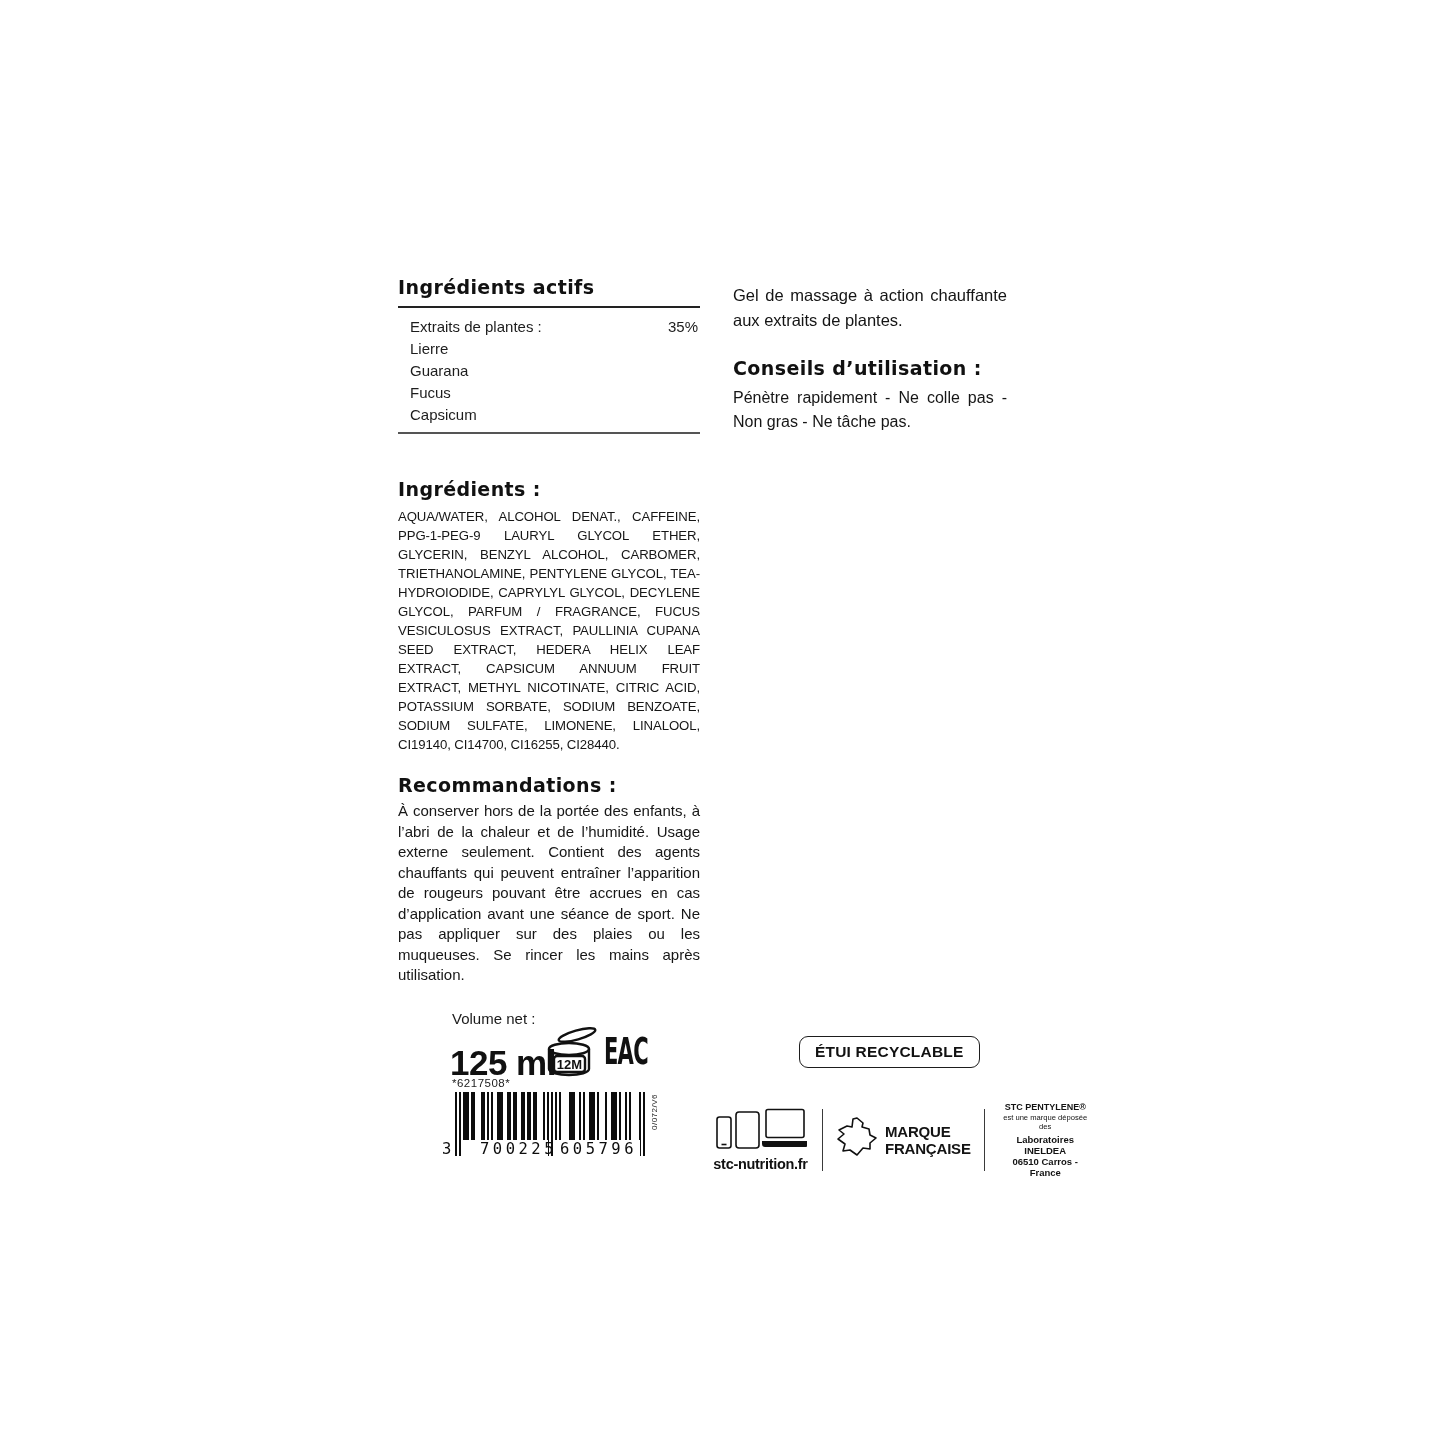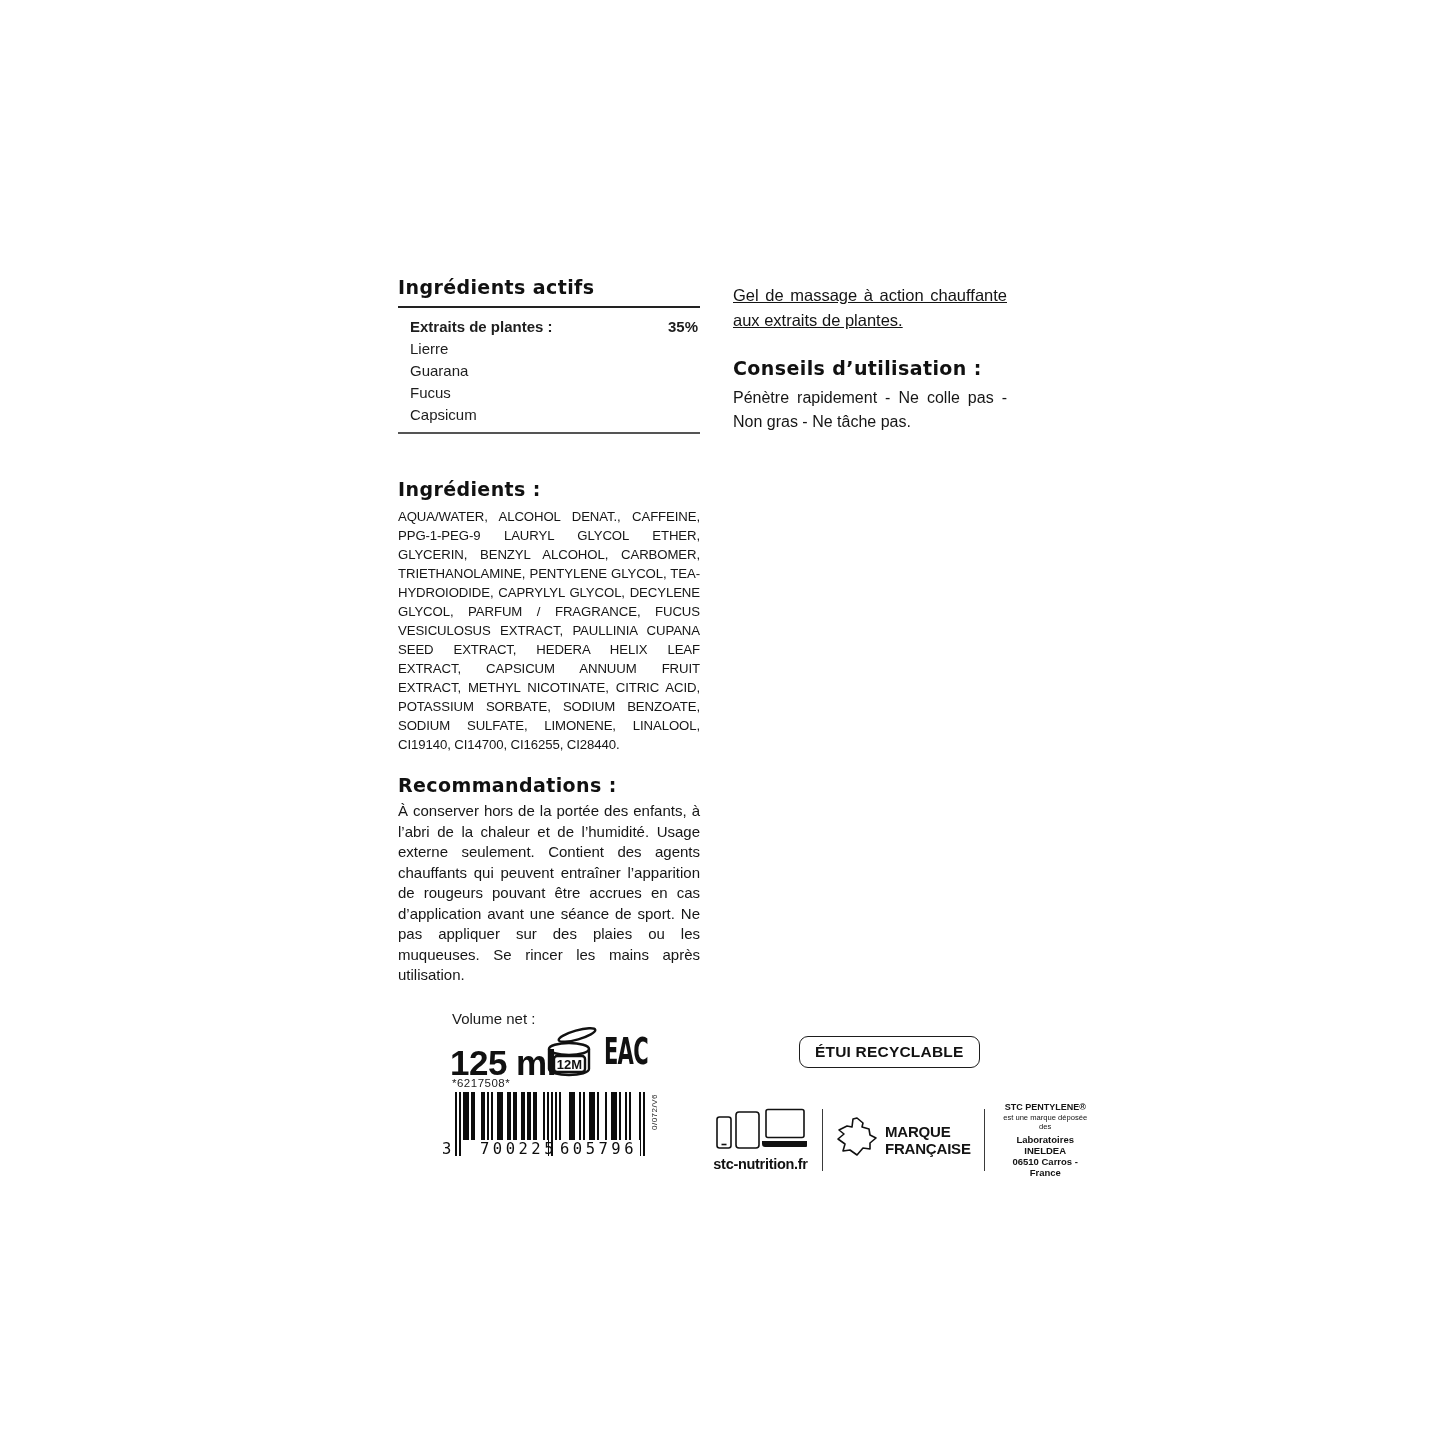--- a/index.html
+++ b/index.html
@@ -11,34 +11,34 @@
   
   .hand {
     font-family:"DejaVu Sans", sans-serif; font-weight:700;
     font-size:19px; letter-spacing:.4px; color:#111;
   }
   
   .col-left { position:absolute; left:398px; top:276px; width:302px; }
   .actives-title { padding-bottom:8px; border-bottom:2px solid #222; }
   .tbl-row { display:flex; justify-content:space-between; padding:0 2px 0 12px;
              font-size:15px; line-height:22px; }
-  .tbl-row.first { margin-top:8px; font-weight:700; }
+  .tbl-row.first { margin-top:8px; font-weight:400; }
   .tbl-plant { padding-left:12px; font-size:15px; line-height:22px; }
   .tbl-sep { border-top:1px solid #555; margin-top:6px; }
   .tbl-row.caf { font-weight:600; padding-top:5px; padding-bottom:5px; }
   .inci-title { margin-top:44px; }
   .inci-text {
     margin-top:7px; font-size:13.2px; line-height:19px; text-align:justify;
     font-family:"Liberation Sans", sans-serif; letter-spacing:-0.1px; color:#161616;
   }
   .reco-title { margin-top:20px; }
   .reco-text { margin-top:5px; font-size:15px; line-height:20.5px; text-align:justify; color:#161616; }
   
   .col-right { position:absolute; left:720px; top:283px; width:300px; }
-  .descr { margin:0 13px; font-size:16.5px; line-height:25px; text-align:justify; font-weight:500; color:#141414;text-decoration:underline; }
+  .descr { margin:0 13px; font-size:16.5px; line-height:25px; text-align:justify; font-weight:500; color:#141414; }
   .graybox { margin-top:23px; background:#ececec; padding:17px 15px 19px 16px; }
   .graybox-title { font-size:17px; font-weight:700; color:#111; margin-bottom:9px; letter-spacing:-0.2px; }
   .graybox-text { font-size:16.5px; line-height:25px; text-align:justify; color:#161616; }
   .usage-title { margin:24px 13px 7px 13px; }
   .usage-text { margin:0 13px; font-size:16px; line-height:23.5px; text-align:justify; color:#161616; }
   
   .volume-block { position:absolute; left:450px; top:1010px; }
   .volume-label { font-size:15px; color:#1a1a1a; padding-left:2px; }
   .volume-value { font-size:35px; font-weight:800; letter-spacing:-0.5px; color:#111; margin-top:16px;
                   font-family:"Liberation Sans", sans-serif; }

